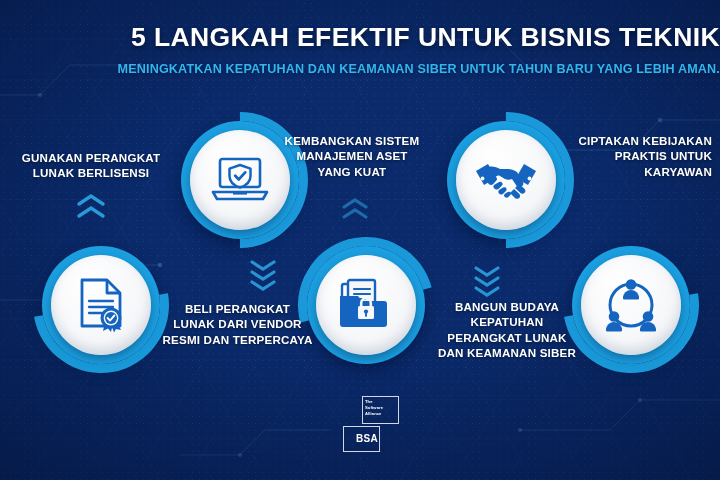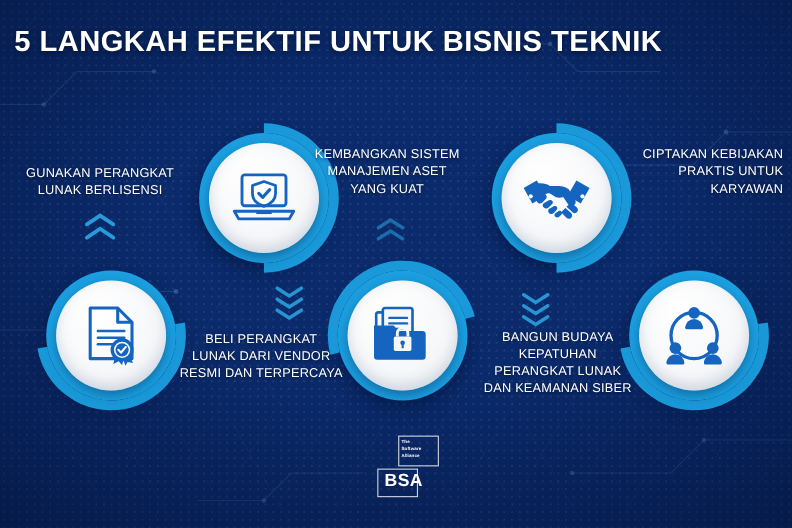--- a/index.html
+++ b/index.html
@@ -26,21 +26,21 @@
     opacity:.30;
     background-image:radial-gradient(rgba(255,255,255,.30) .8px, transparent .9px);
     background-size:7px 7px;
   }
   .tex-vig{
     background:radial-gradient(ellipse 560px 340px at 50% 45%, rgba(0,0,0,0) 40%, rgba(2,14,46,.55) 100%);
   }
   .tex-circuit{opacity:.55;}
 
   
-  .header{position:absolute;left:0;right:0;top:22px;text-align:left;z-index:6;padding-left:13px;}
+  .header{position:absolute;left:12px;right:0;top:22px;text-align:right;z-index:6;padding-left:13px;}
   .title{
     color:#ffffff;font-size:26.5px;font-weight:bold;letter-spacing:.4px;
     margin:0 0 9px 0;text-shadow:0 2px 5px rgba(0,0,0,.45);
     font-stretch:condensed;
   }
   .subtitle{
     color:#31b6ef;font-size:12.6px;font-weight:bold;letter-spacing:.15px;margin:0;
     text-shadow:0 1px 3px rgba(0,0,0,.35);
   }
 
@@ -65,21 +65,21 @@
   .disc{
     position:absolute;left:9px;top:9px;width:100px;height:100px;border-radius:50%;
     background:radial-gradient(circle at 38% 30%, #ffffff 0%, #f6f7f9 60%, #e7eaee 100%);
     box-shadow:inset 0 -5px 12px rgba(120,140,170,.28), 0 4px 10px rgba(3,18,52,.35);
     display:flex;align-items:center;justify-content:center;
   }
   .disc svg{display:block;}
 
   
   .label{
-    position:absolute;color:#ffffff;font-size:11.6px;font-weight:normal;
+    position:absolute;color:#ffffff;font-size:11.6px;font-weight:bold;
     line-height:1.33;text-align:center;z-index:6;letter-spacing:.2px;
     text-shadow:0 1px 3px rgba(0,0,0,.45);
   }
 
   
   .chev{position:absolute;z-index:4;opacity:.95;}
 
   
   .logo{
     position:absolute;left:343px;top:396px;width:54px;height:56px;z-index:7;
@@ -89,21 +89,21 @@
   }
   .logo .tagbox{left:19px;top:0;width:35px;height:26px;}
   .logo .bsabox{left:0;top:30px;width:35px;height:24px;}
   .logo .tagtxt{
     position:absolute;left:22px;top:3px;width:30px;
     color:#ffffff;font-size:4.1px;font-weight:bold;line-height:1.42;letter-spacing:.1px;
   }
   .logo .bsatxt{
     position:absolute;left:0px;top:30px;width:48px;height:24px;
     display:flex;align-items:center;justify-content:center;
-    color:#ffffff;font-size:16px;font-weight:bold;letter-spacing:.3px;
+    color:#ffffff;font-size:10px;font-weight:bold;letter-spacing:.3px;
   }
 </style>
 </head>
 <body>
 
 <div id="stage">
 
   <div class="tex tex-hex"></div>
   <div class="tex tex-dots"></div>
 
@@ -127,20 +127,21 @@
         <circle cx="520" cy="430" r="2"></circle>
       <circle cx="240" cy="455" r="2"></circle>
         <circle cx="500" cy="40" r="2"></circle>
     </g>
   </svg>
 
   <div class="tex tex-vig"></div>
 
   <div class="header">
     <h1 class="title">5 LANGKAH EFEKTIF UNTUK BISNIS TEKNIK</h1>
+    <p class="subtitle">MENINGKATKAN KEPATUHAN DAN KEAMANAN SIBER UNTUK TAHUN BARU YANG LEBIH AMAN.</p>
   </div>
 
   <svg class="chev" style="left:74px;top:190px;" width="34" height="34" viewBox="0 0 34 34">
     <g fill="none" stroke="#2ea8e6" stroke-width="3.4" stroke-linecap="round" opacity="0.95">
       <path d="M5 14 L17 6 L29 14"></path>
       <path d="M5 26 L17 18 L29 26"></path>
     </g>
   </svg>
 
   <svg class="chev" style="left:248px;top:256px;" width="30" height="36" viewBox="0 0 30 36">

